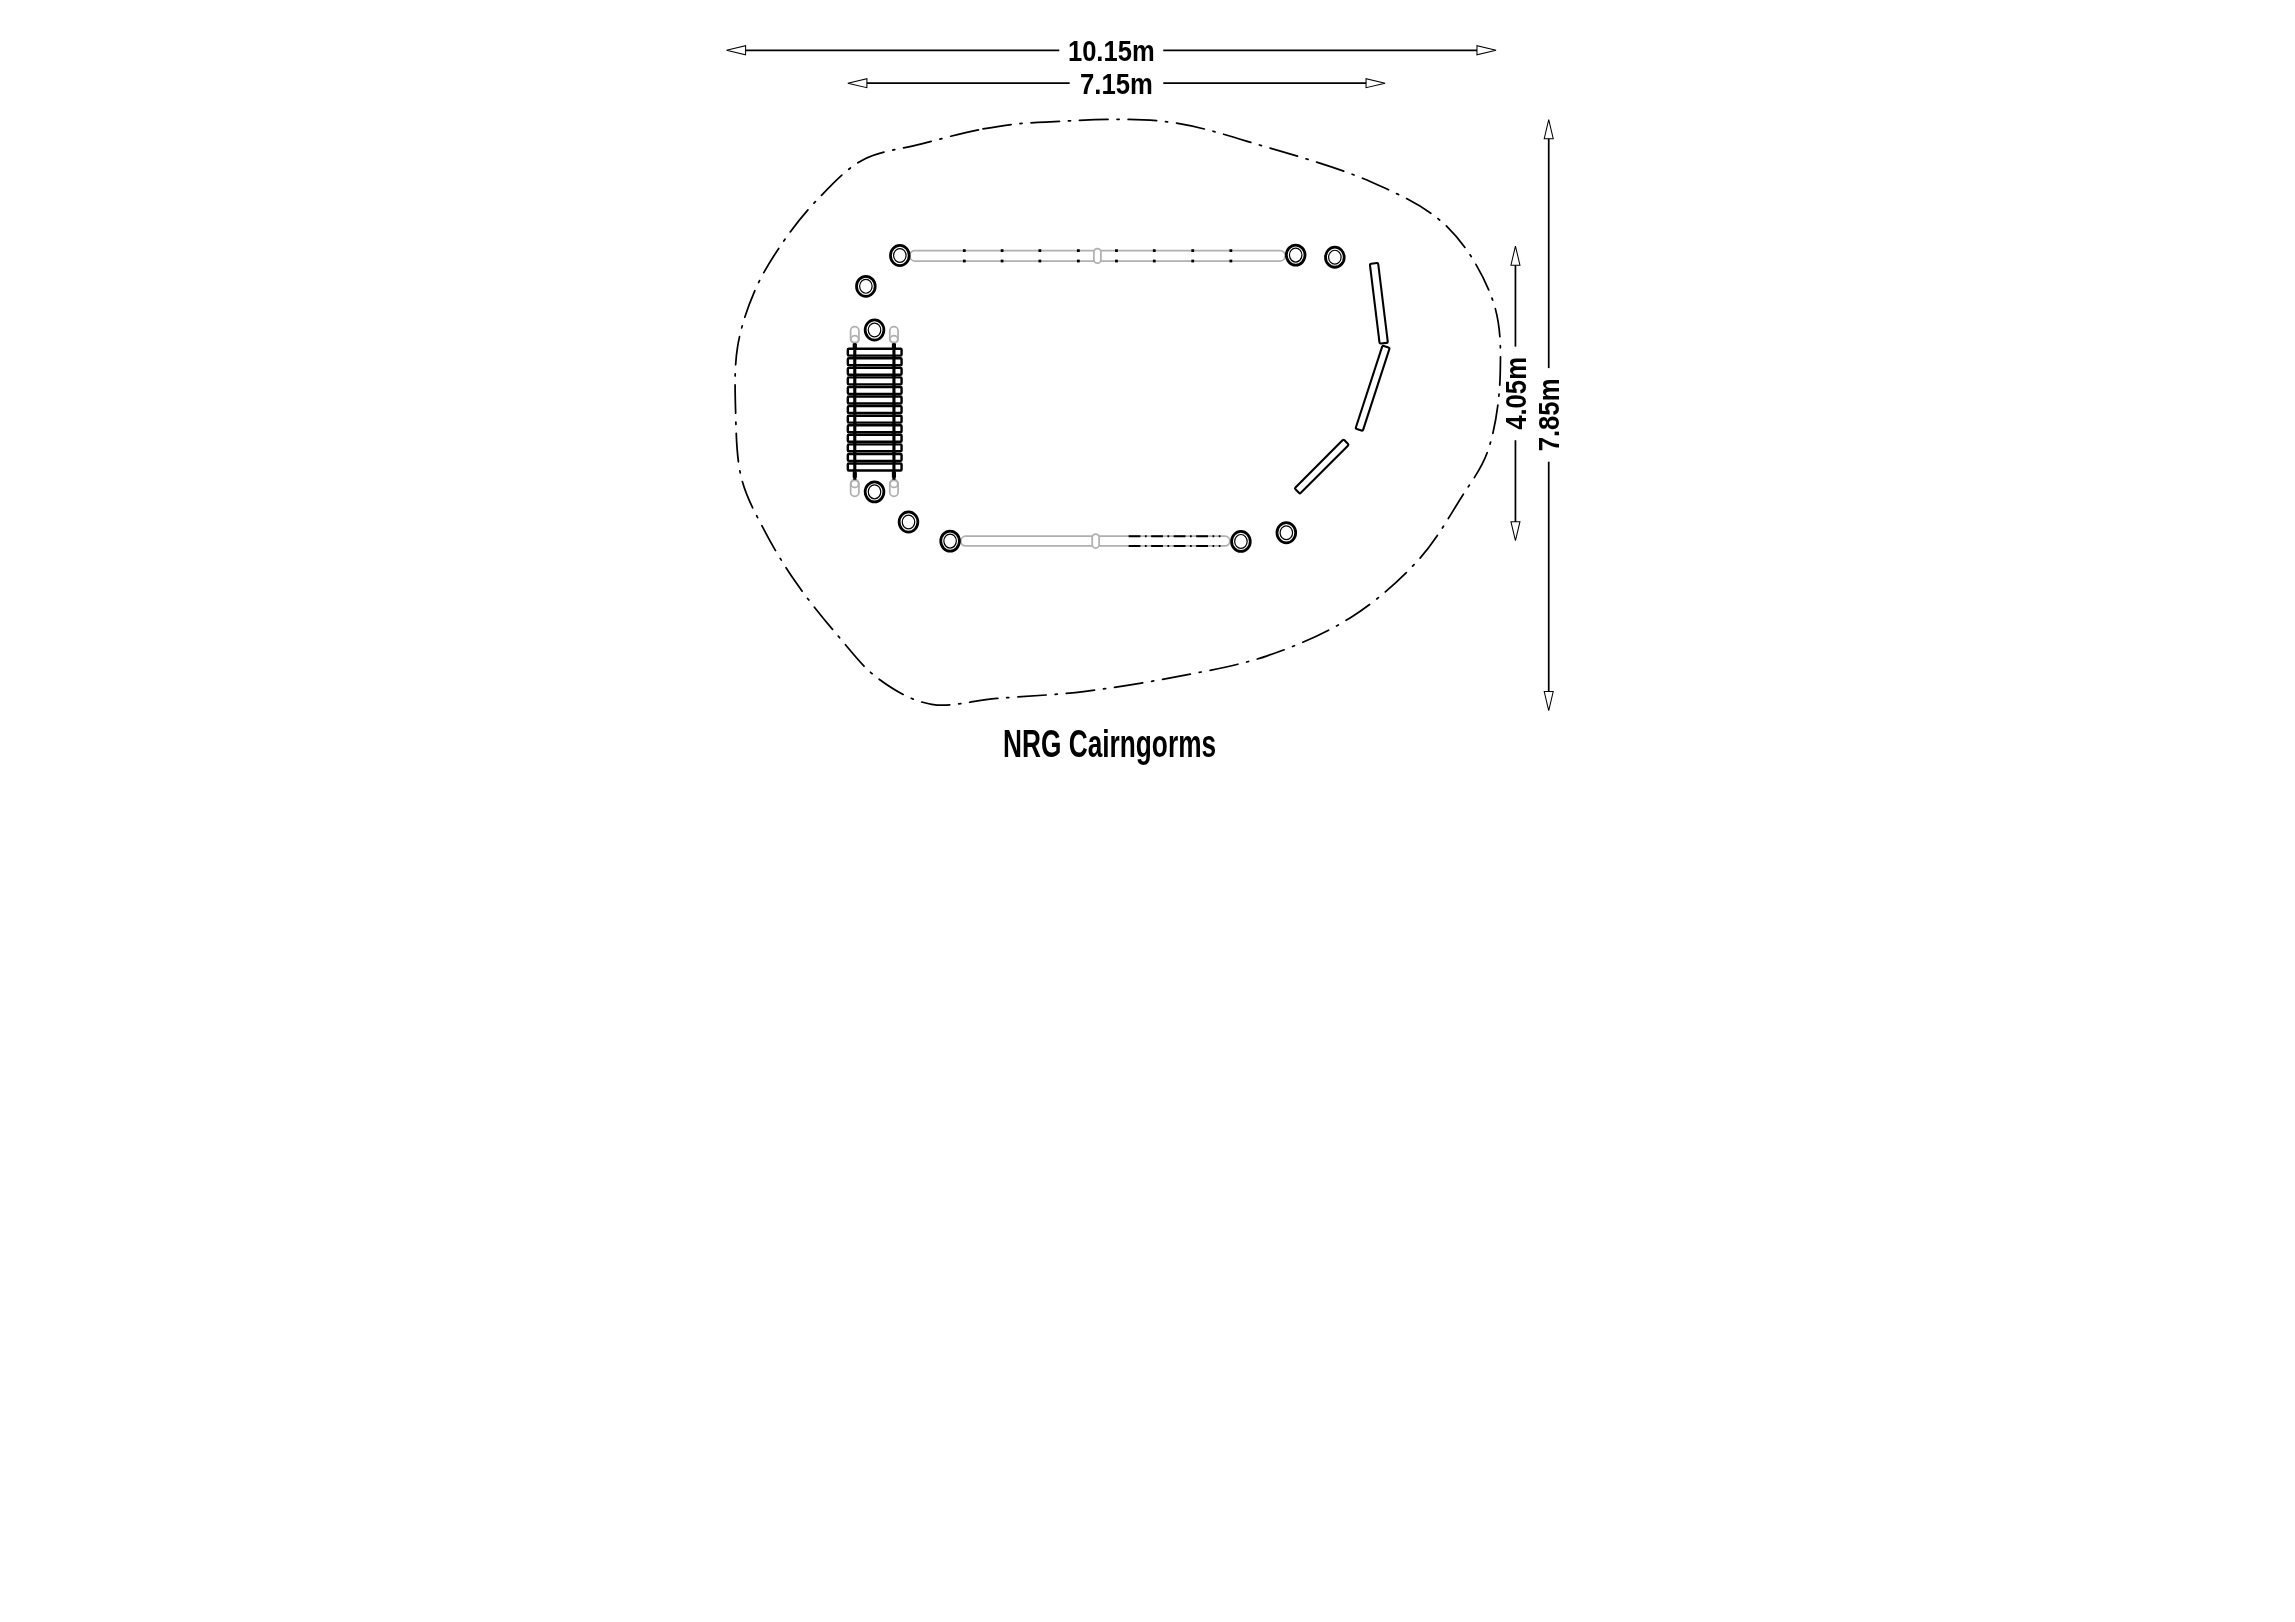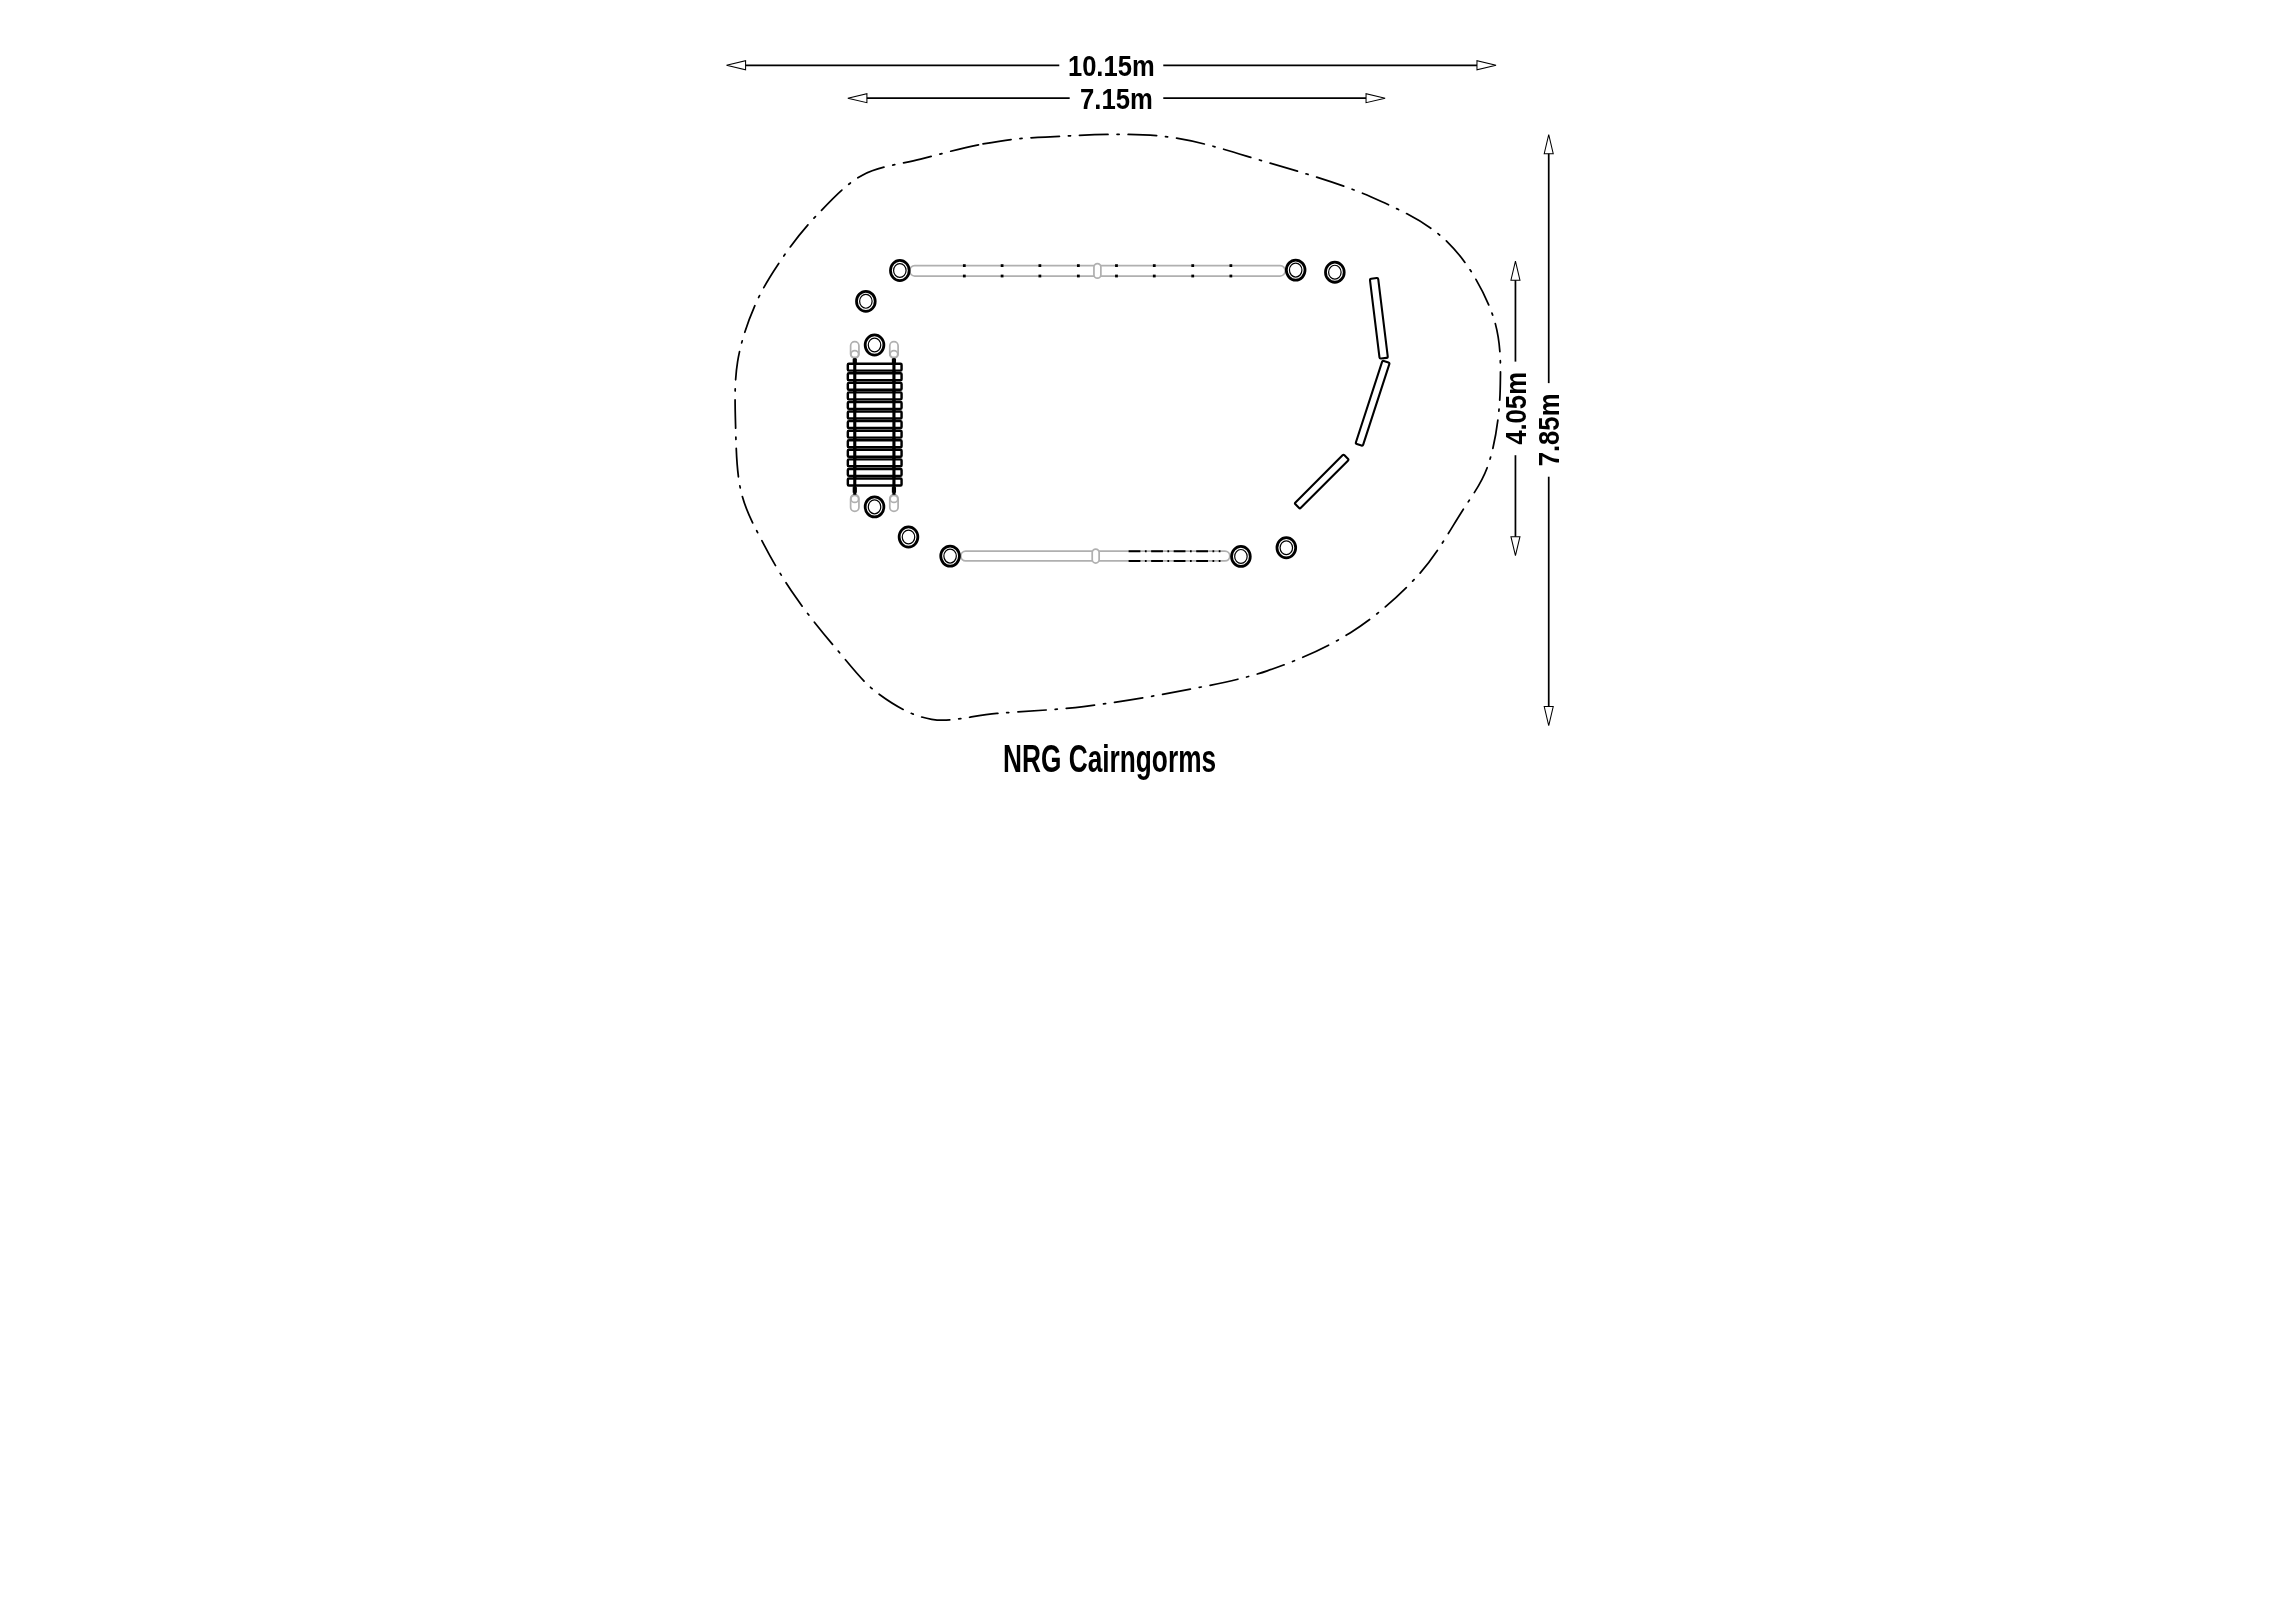--- a/index.html
+++ b/index.html
@@ -1,16 +1,16 @@
 <!DOCTYPE html>
 <html style="--ink: #000000; --equipment-gray: #b0b0b0;font-size:11px"><head>
 <meta charset="utf-8">
 <style>
   html,body{margin:0;padding:0;background:#ffffff;}
-  .sheet{width:100%;max-width:1147px;margin:15px auto;background:#4d7c0f;}
+  .sheet{width:100%;max-width:1147px;margin:0 auto;background:#4d7c0f;}
   svg{display:block;width:100%;height:auto;background:#fff;}
   text{font-family:"Liberation Sans","DejaVu Sans",sans-serif;font-weight:bold;fill:#000;}
   .dim-label{font-size:86px;}
   .title-label{font-size:112px;}
 </style>
 </head>
 <body>
 
 <div class="sheet">
   <svg id="plan" viewBox="0 0 3309 2339" xmlns="http://www.w3.org/2000/svg">

